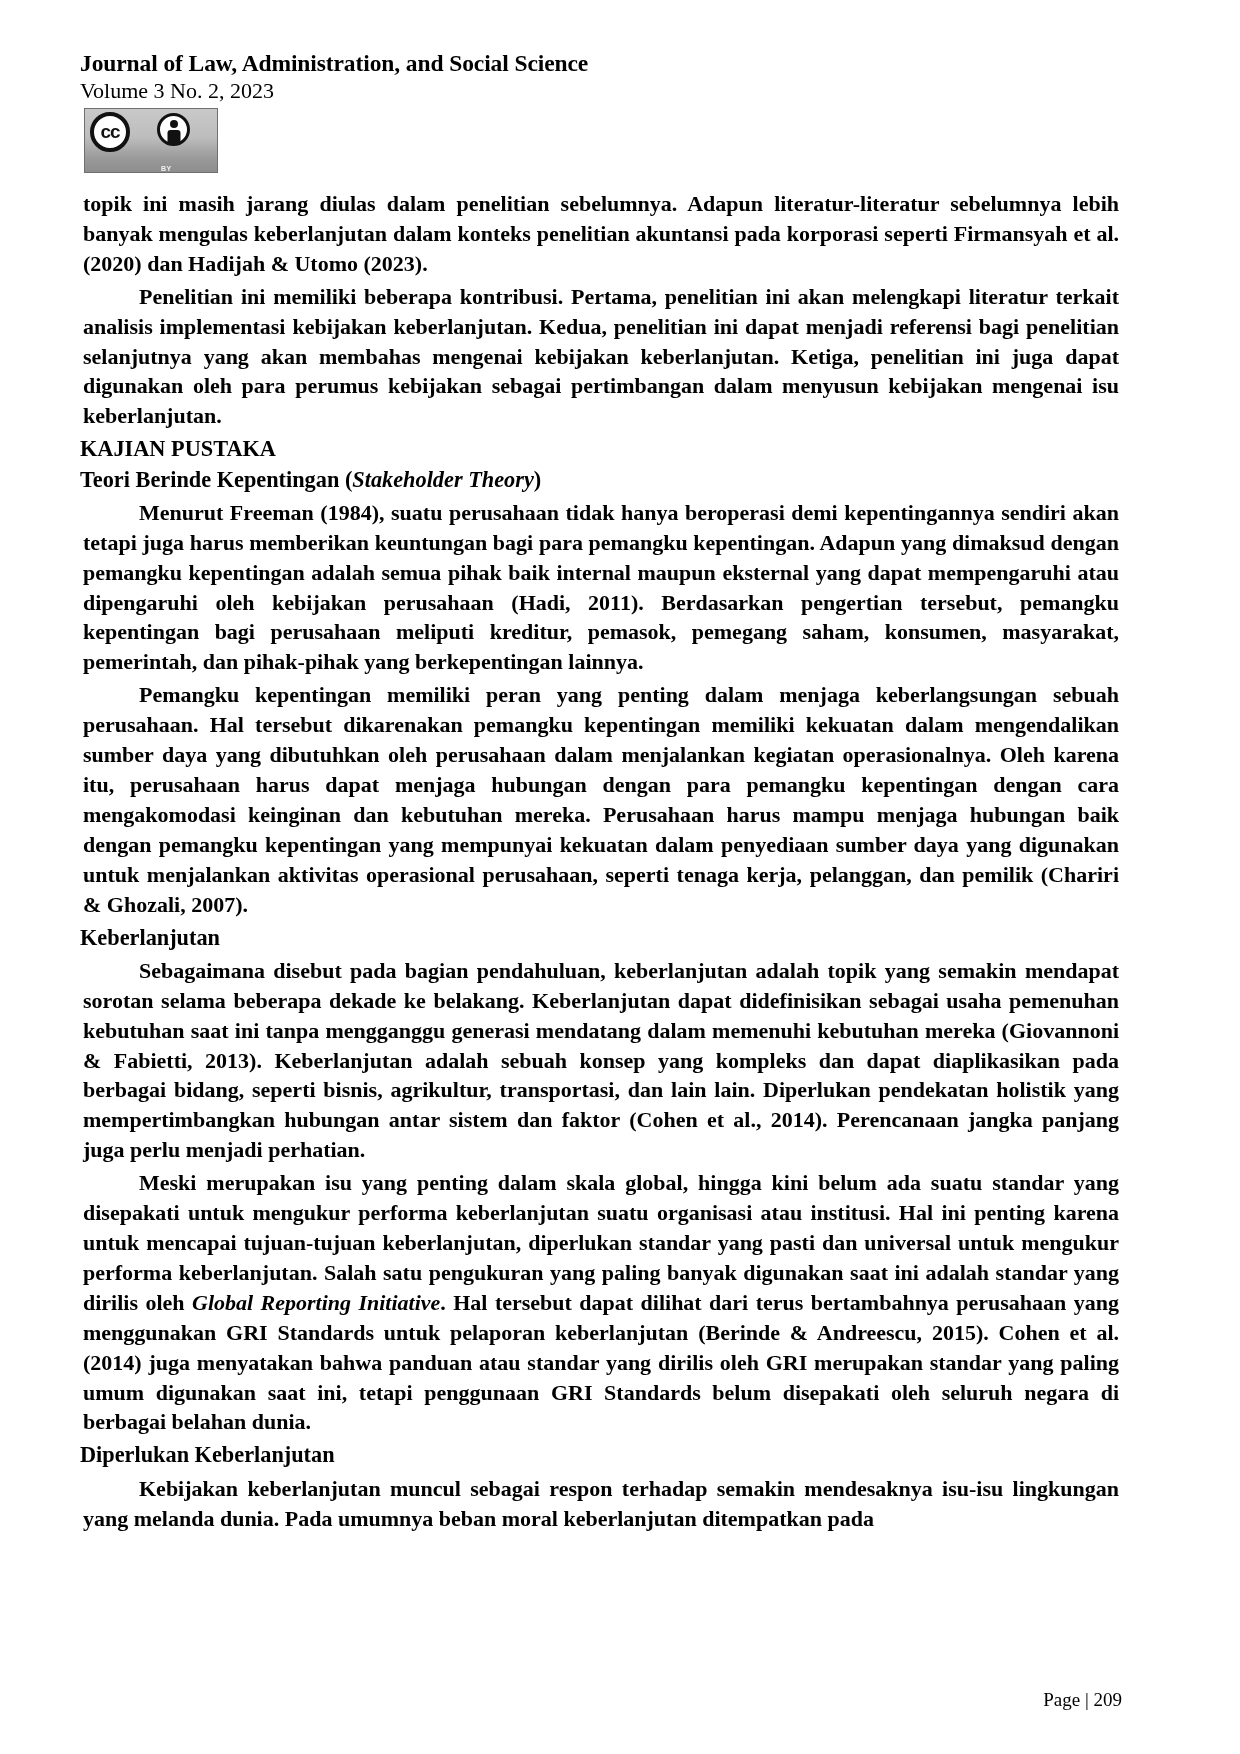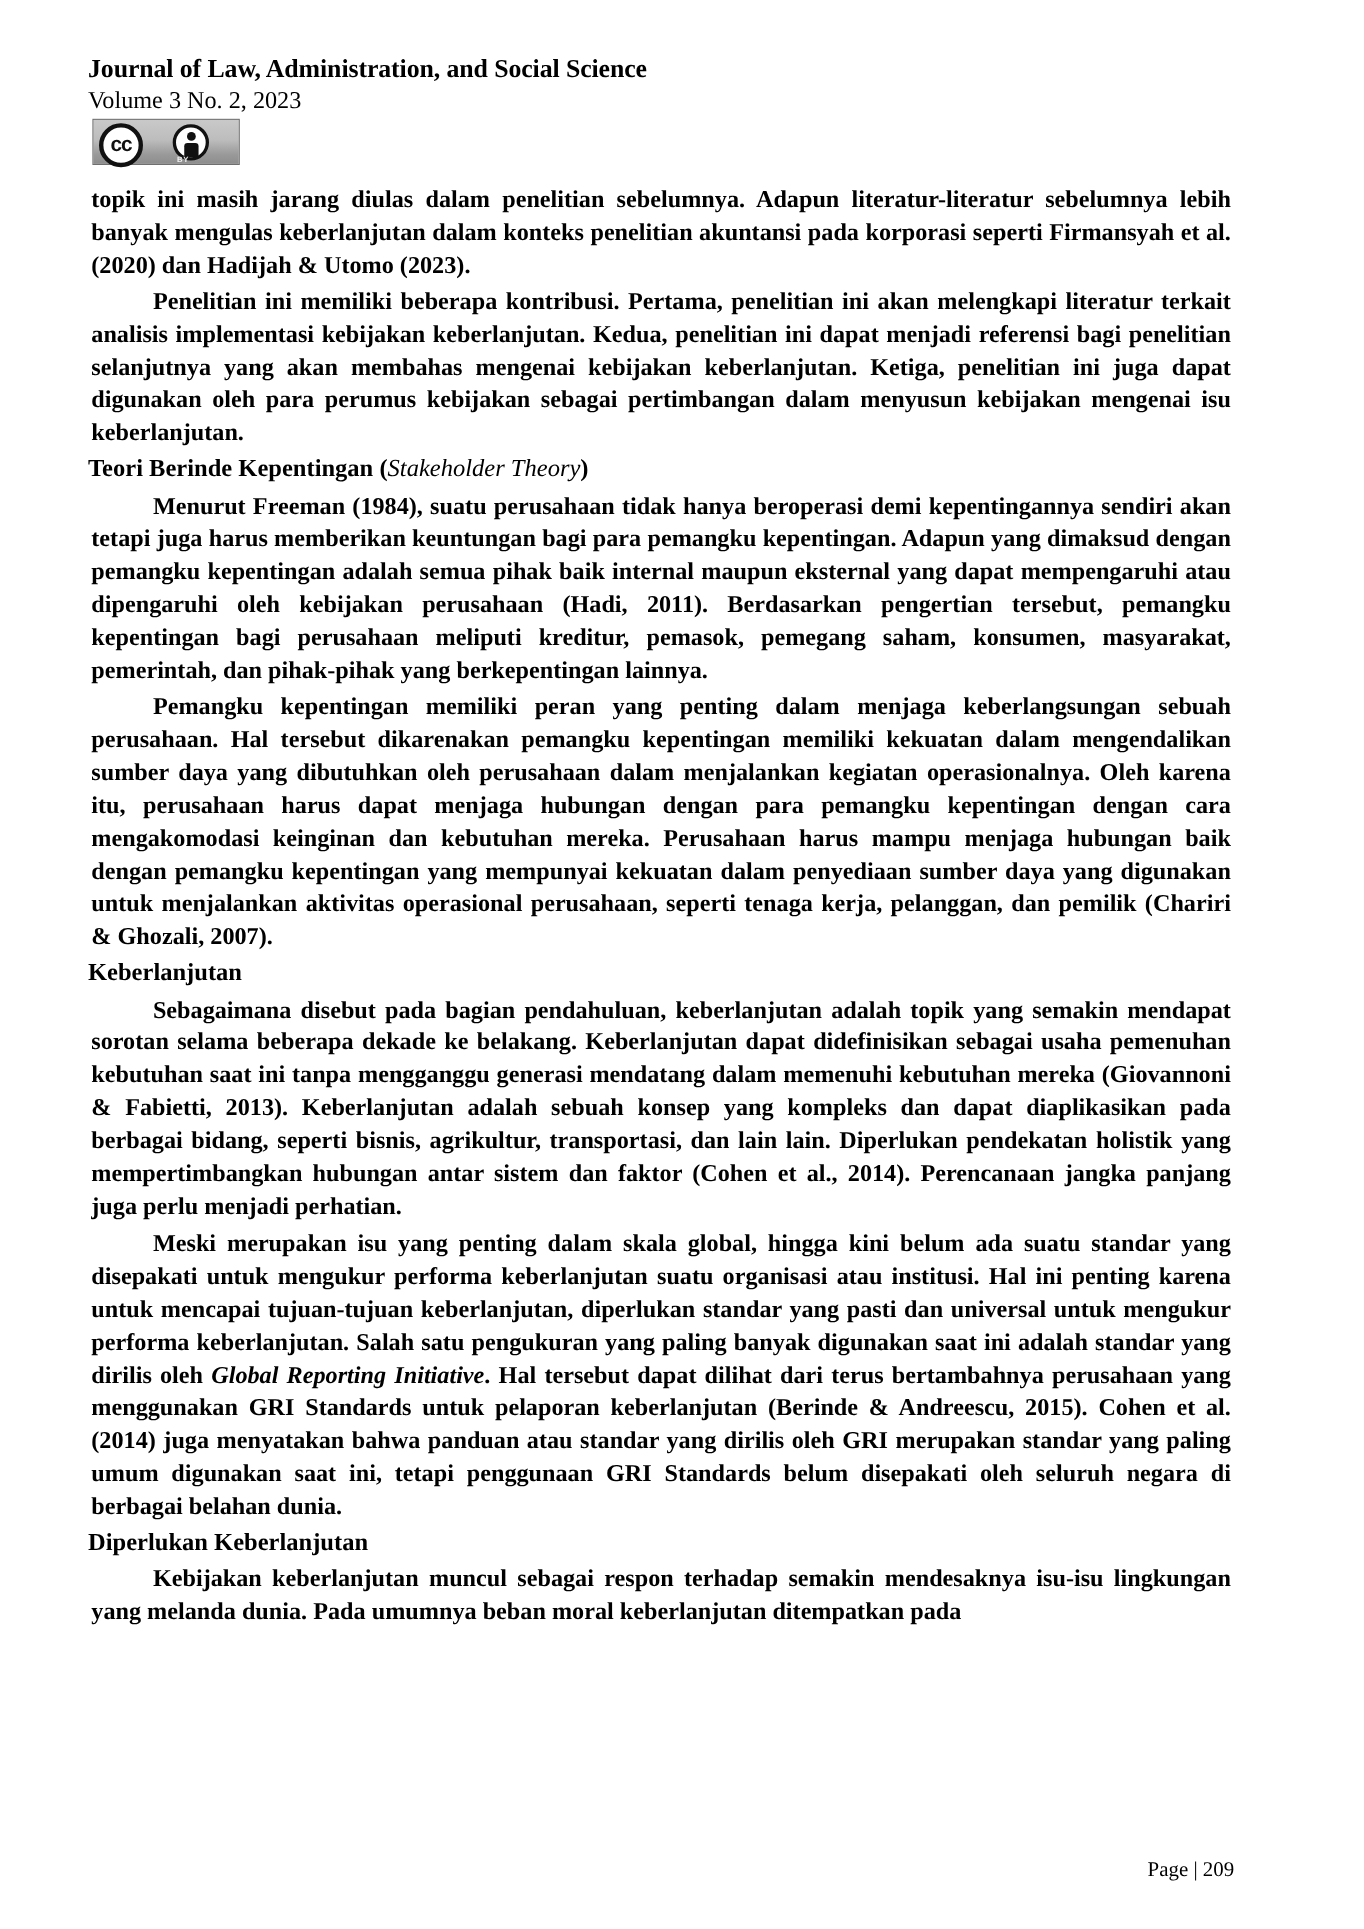--- a/index.html
+++ b/index.html
@@ -29,21 +29,21 @@
     margin: 0 0 1px 0;
   }
   .volume-line {
     font-size: 22px;
     line-height: 1.18;
     margin: 0 0 4px 0;
   }
   
   .cc-badge {
     width: 134px;
-    height: 42px;
+    height: 65px;
     background: linear-gradient(to bottom, #c9c9c9 0%, #bdbdbd 45%, #9a9a9a 78%, #8d8d8d 100%);
     border: 1px solid #6f6f6f;
     box-sizing: border-box;
     position: relative;
     display: block;
     margin: 2px 0 0 4px;
   }
   .cc-badge .cc-mark {
     position: absolute;
     left: 5px;
@@ -133,21 +133,21 @@
     font-weight: bold;
     line-height: 1.36;
     margin: 0;
     text-align: left;
   }
   .gap-before {
     margin-top: 26px;
   }
   em.bi {
     font-style: italic;
-    font-weight: normal;
+    font-weight: bold;
   }
   em.it {
     font-style: italic;
   }
   .footer {
     position: absolute;
     right: 118px;
     bottom: 42px;
     font-size: 19px;
     line-height: 1.2;
@@ -172,20 +172,21 @@
       <span class="by-label">BY</span>
     </div>
   </div>
 
   <div class="body-block">
 
     <p class="para">topik ini masih jarang diulas dalam penelitian sebelumnya. Adapun literatur-literatur sebelumnya lebih banyak mengulas keberlanjutan dalam konteks penelitian akuntansi pada korporasi seperti Firmansyah et al. (2020) dan Hadijah &amp; Utomo (2023).</p>
 
     <p class="para indent">Penelitian ini memiliki beberapa kontribusi. Pertama, penelitian ini akan melengkapi literatur terkait analisis implementasi kebijakan keberlanjutan. Kedua, penelitian ini dapat menjadi referensi bagi penelitian selanjutnya yang akan membahas mengenai kebijakan keberlanjutan. Ketiga, penelitian ini juga dapat digunakan oleh para perumus kebijakan sebagai pertimbangan dalam menyusun kebijakan mengenai isu keberlanjutan.</p>
 
+    <h2 class="heading gap-before">KAJIAN PUSTAKA</h2>
 
     <h3 class="subheading"><span>Teori Berinde Kepentingan (</span><em class="bi">Stakeholder Theory</em><span>)</span></h3>
 
     <p class="para indent">Menurut Freeman (1984), suatu perusahaan tidak hanya beroperasi demi kepentingannya sendiri akan tetapi juga harus memberikan keuntungan bagi para pemangku kepentingan. Adapun yang dimaksud dengan pemangku kepentingan adalah semua pihak baik internal maupun eksternal yang dapat mempengaruhi atau dipengaruhi oleh kebijakan perusahaan (Hadi, 2011). Berdasarkan pengertian tersebut, pemangku kepentingan bagi perusahaan meliputi kreditur, pemasok, pemegang saham, konsumen, masyarakat, pemerintah, dan pihak-pihak yang berkepentingan lainnya.</p>
 
     <p class="para indent">Pemangku kepentingan memiliki peran yang penting dalam menjaga keberlangsungan sebuah perusahaan. Hal tersebut dikarenakan pemangku kepentingan memiliki kekuatan dalam mengendalikan sumber daya yang dibutuhkan oleh perusahaan dalam menjalankan kegiatan operasionalnya. Oleh karena itu, perusahaan harus dapat menjaga hubungan dengan para pemangku kepentingan dengan cara mengakomodasi keinginan dan kebutuhan mereka. Perusahaan harus mampu menjaga hubungan baik dengan pemangku kepentingan yang mempunyai kekuatan dalam penyediaan sumber daya yang digunakan untuk menjalankan aktivitas operasional perusahaan, seperti tenaga kerja, pelanggan, dan pemilik (Chariri &amp; Ghozali, 2007).</p>
 
     <h3 class="subheading">Keberlanjutan</h3>
 
     <p class="para indent">Sebagaimana disebut pada bagian pendahuluan, keberlanjutan adalah topik yang semakin mendapat sorotan selama beberapa dekade ke belakang. Keberlanjutan dapat didefinisikan sebagai usaha pemenuhan kebutuhan saat ini tanpa mengganggu generasi mendatang dalam memenuhi kebutuhan mereka (Giovannoni &amp; Fabietti, 2013). Keberlanjutan adalah sebuah konsep yang kompleks dan dapat diaplikasikan pada berbagai bidang, seperti bisnis, agrikultur, transportasi, dan lain lain. Diperlukan pendekatan holistik yang mempertimbangkan hubungan antar sistem dan faktor (Cohen et al., 2014). Perencanaan jangka panjang juga perlu menjadi perhatian.</p>

